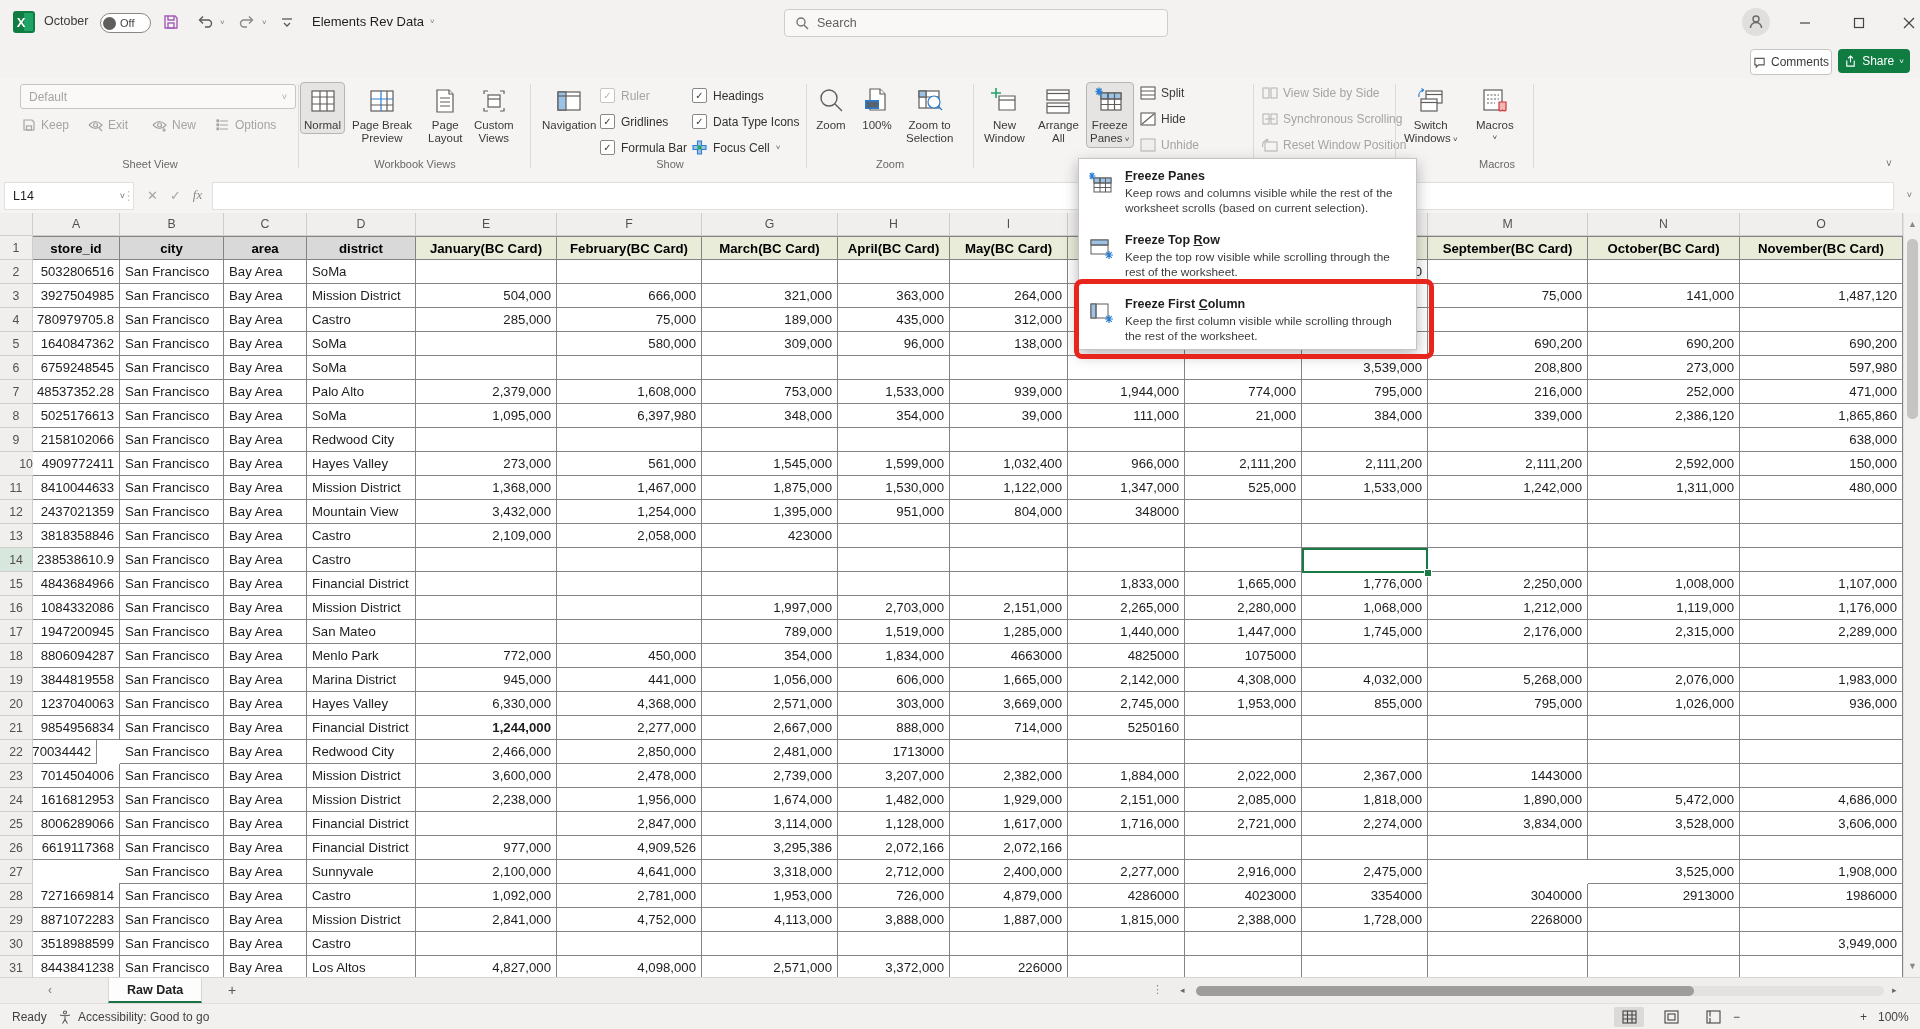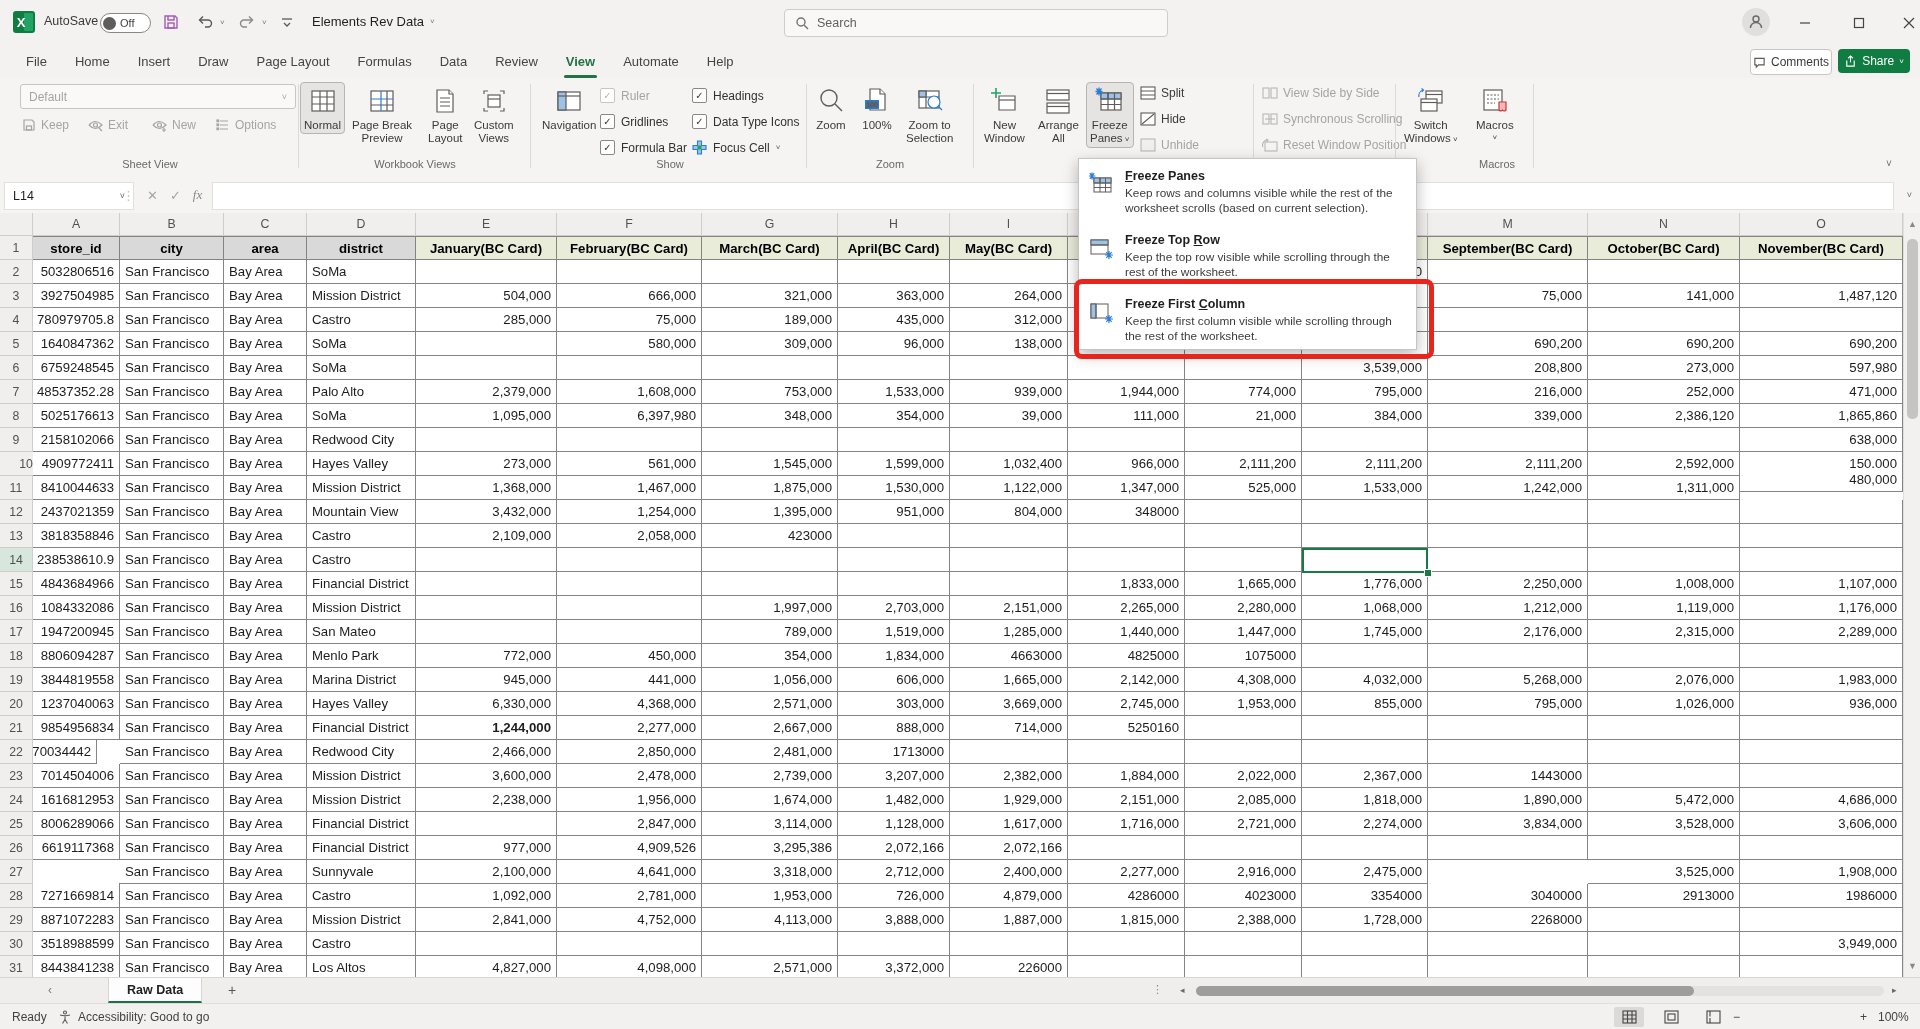--- a/index.html
+++ b/index.html
@@ -116,21 +116,21 @@
 <body>
 
 <div id="titlebar" class="abs">
   <div class="tb-item" style="left:12px;top:10px;">
     <svg width="24" height="24">
         <rect x="1" y="1" width="22" height="22" rx="3" fill="#107c41"></rect>
       <rect x="12" y="3" width="9" height="18" rx="1" fill="#21a366"></rect>
       <text x="9" y="17" font-size="13" font-weight="bold" fill="#fff" text-anchor="middle" font-family="Liberation Sans,sans-serif">X</text>
       </svg>
   </div>
-  <div class="tb-item" style="left:44px;top:14px;">AutoSave</div>
+  <div class="tb-item" style="left:44px;top:14px;">October</div>
   <div class="tb-item" style="left:100px;top:13px;">
     <span id="autosave-pill">
         <span id="autosave-knob"></span>
       <span>Off</span>
       </span>
   </div>
   <div class="tb-item" style="left:162px;top:13px;">
     <svg width="18" height="18" viewBox="0 0 18 18" fill="none" stroke="#a35db5" stroke-width="1.4">
       <path d="M3 3 h10 l2 2 v10 h-12 z"></path>
         <path d="M6 3 v4 h6 v-4"></path>
@@ -185,33 +185,20 @@
       </svg>
     </div>
   <div class="winbtn" style="left:1886px;">
     <svg width="12" height="12">
         <path d="M1 1 L11 11 M11 1 L1 11" stroke="#444" stroke-width="1.2"></path>
       </svg>
     </div>
 </div>
 
 <div id="tabrow" class="abs">
-  <div id="ribbon-tabs">
-      <div class="rtab">File</div>
-      <div class="rtab">Home</div>
-      <div class="rtab">Insert</div>
-      <div class="rtab">Draw</div>
-      <div class="rtab">Page Layout</div>
-      <div class="rtab">Formulas</div>
-      <div class="rtab">Data</div>
-      <div class="rtab">Review</div>
-      <div class="rtab active">View</div>
-      <div class="rtab">Automate</div>
-      <div class="rtab">Help</div>
-    </div>
   <div id="comments-btn" class="abs">
     <svg width="13" height="13" viewBox="0 0 14 14" fill="none" stroke="#5a5856" stroke-width="1.2">
       <path d="M2 2.5 h10 v7 h-6 l-2.5 2.5 v-2.5 h-1.5 z"></path>
       </svg>
     <span>Comments</span>
   </div>
   <div id="share-btn" class="abs">
     <svg width="13" height="13" viewBox="0 0 14 14" fill="none" stroke="#fff" stroke-width="1.2">
       <path d="M7 8 V1.5"></path>
         <path d="M4.5 3.5 L7 1 L9.5 3.5"></path>
@@ -672,21 +659,21 @@
     <div class="cell num" style="left: 416px; top: 263px; width: 141px; height: 24px;">1,368,000</div>
     <div class="cell num" style="left: 557px; top: 263px; width: 145px; height: 24px;">1,467,000</div>
     <div class="cell num" style="left: 702px; top: 263px; width: 136px; height: 24px;">1,875,000</div>
     <div class="cell num" style="left: 838px; top: 263px; width: 112px; height: 24px;">1,530,000</div>
     <div class="cell num" style="left: 950px; top: 263px; width: 118px; height: 24px;">1,122,000</div>
     <div class="cell num" style="left: 1068px; top: 263px; width: 117px; height: 24px;">1,347,000</div>
     <div class="cell num" style="left: 1185px; top: 263px; width: 117px; height: 24px;">525,000</div>
     <div class="cell num" style="left: 1302px; top: 263px; width: 126px; height: 24px;">1,533,000</div>
     <div class="cell num" style="left: 1428px; top: 263px; width: 160px; height: 24px;">1,242,000</div>
     <div class="cell num" style="left: 1588px; top: 263px; width: 152px; height: 24px;">1,311,000</div>
-    <div class="cell num" style="left: 1740px; top: 255px; width: 163px; height: 24px; text-align: right;">480,000</div>
+    <div class="cell num" style="left: 1740px; top: 263px; width: 163px; height: 24px; text-align: right;">480,000</div>
     <div class="strip" style="left: 0px; top: 287px; width: 33px; height: 24px;">12</div>
     <div class="cell num" style="left: 33px; top: 287px; width: 87px; height: 24px;">2437021359</div>
     <div class="cell txt" style="left: 120px; top: 287px; width: 104px; height: 24px;">San Francisco</div>
     <div class="cell txt" style="left: 224px; top: 287px; width: 83px; height: 24px;">Bay Area</div>
     <div class="cell txt" style="left: 307px; top: 287px; width: 109px; height: 24px;">Mountain View</div>
     <div class="cell num" style="left: 416px; top: 287px; width: 141px; height: 24px;">3,432,000</div>
     <div class="cell num" style="left: 557px; top: 287px; width: 145px; height: 24px;">1,254,000</div>
     <div class="cell num" style="left: 702px; top: 287px; width: 136px; height: 24px;">1,395,000</div>
     <div class="cell num" style="left: 838px; top: 287px; width: 112px; height: 24px;">951,000</div>
     <div class="cell num" style="left: 950px; top: 287px; width: 118px; height: 24px;">804,000</div>

